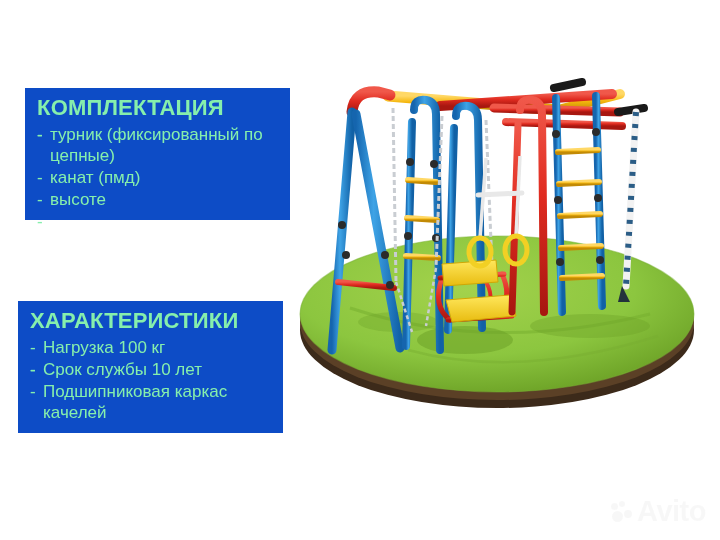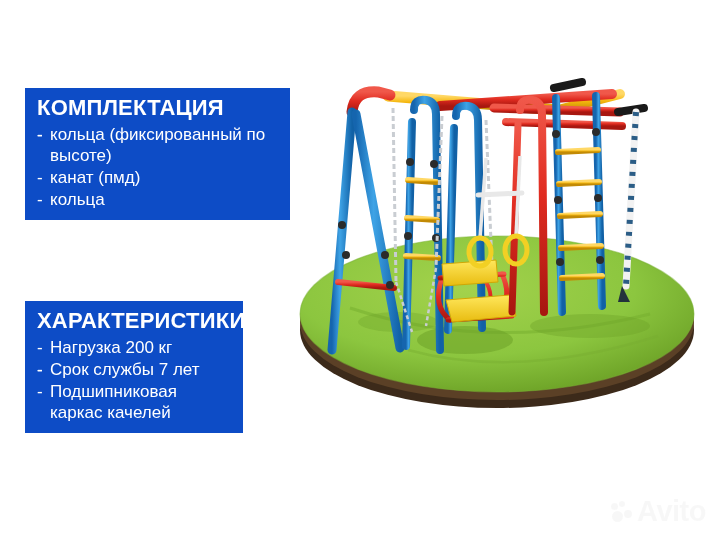--- a/index.html
+++ b/index.html
@@ -13,26 +13,26 @@
     height: 540px;
     background: #ffffff;
     overflow: hidden;
     font-family: "Liberation Sans", sans-serif;
   }
 
   
   .panel {
     position: absolute;
     background: #0d4cc6;
-    color: #ffffff;
+    color: #86efac;
     box-sizing: border-box;
     padding: 6px 10px 9px 12px;
   }
   #panel-spec      { left: 25px; top: 88px;  width: 265px; }
-  #panel-features  { left: 25px; top: 301px; width: 218px; }
+  #panel-features  { left: 18px; top: 301px; width: 265px; }
 
   .panel-title {
     font-size: 22px;
     font-weight: bold;
     letter-spacing: 0.2px;
     line-height: 28px;
     margin: 0 0 2px 0;
     white-space: nowrap;
   }
   .panel-list {
@@ -98,49 +98,49 @@
 <div id="page">
 
   <div class="panel" id="panel-spec">
     <div class="panel-title">КОМПЛЕКТАЦИЯ</div>
     <ul class="panel-list">
       <li>
         <span class="dash">-</span>
       </li>
       <li>
         <span class="dash">-</span>
-        <span>кольца (фиксированный по высоте)</span>
+        <span>турник (фиксированный по цепные)</span>
       </li>
       <li>
         <span class="dash">-</span>
         <span>канат (пмд)</span>
       </li>
       <li>
         <span class="dash">-</span>
-        <span>кольца</span>
+        <span>высоте</span>
       </li>
       <li>
         <span class="dash">-</span>
       </li>
     </ul>
   </div>
 
   <div class="panel" id="panel-features">
     <div class="panel-title">ХАРАКТЕРИСТИКИ</div>
     <ul class="panel-list">
       <li>
         <span class="dash">-</span>
-        <span>Нагрузка 200 кг</span>
-      </li>
-      <li>
-        <span class="dash">-</span>
-      </li>
-      <li>
-        <span class="dash">-</span>
-        <span>Срок службы 7 лет</span>
+        <span>Нагрузка 100 кг</span>
+      </li>
+      <li>
+        <span class="dash">-</span>
+      </li>
+      <li>
+        <span class="dash">-</span>
+        <span>Срок службы 10 лет</span>
       </li>
       <li>
         <span class="dash">-</span>
         <span>Подшипниковая каркас качелей</span>
       </li>
     </ul>
   </div>
 
   <div id="product">
     <svg viewBox="0 0 430 400" xmlns="http://www.w3.org/2000/svg">

